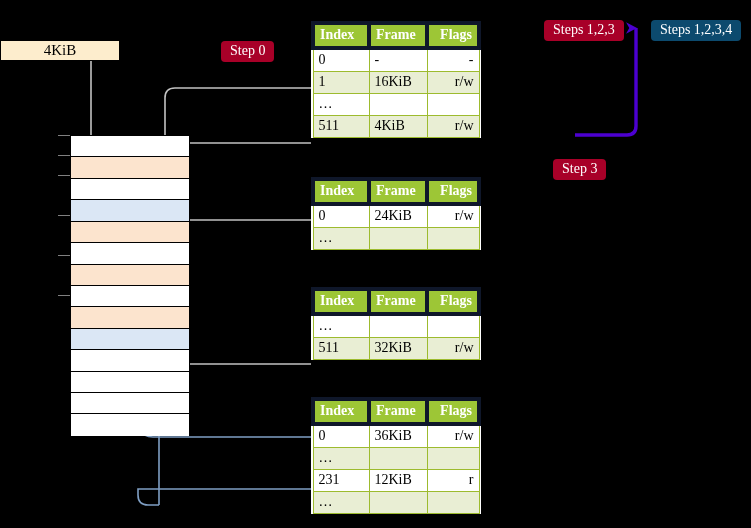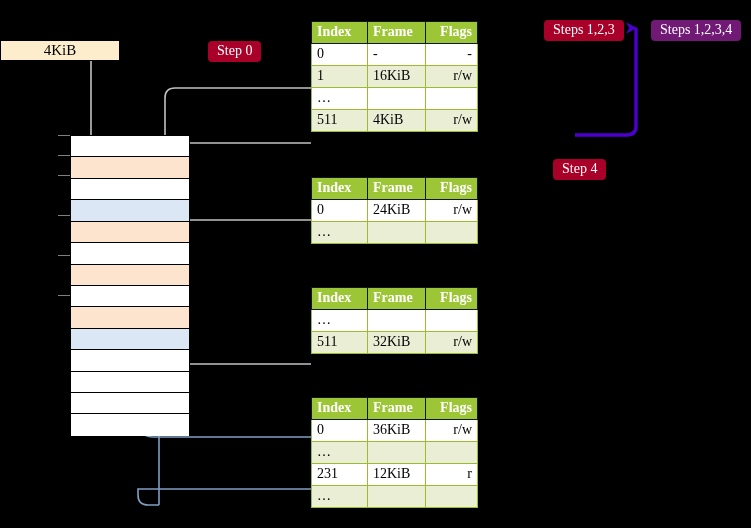--- a/index.html
+++ b/index.html
@@ -40,43 +40,43 @@
     font-size:15px;line-height:1;
   }
 
   
   .steplabel{
     position:absolute;padding:2px 9px 3px 9px;border-radius:4px;
     color:#ffffff;font-size:14px;line-height:1.15;white-space:nowrap;
     font-family:"Liberation Serif", serif;
   }
   .steplabel.crimson{background:#a80028;margin-left:32px;}
-  .steplabel.violet{background:#701a75;}
-
-  #step0{left:176px;top:41px;text-align:right;}
+  .steplabel.violet{background:#0c4a6e;}
+
+  #step0{left:189px;top:41px;text-align:right;}
   #steps123{left:512px;top:20px;}
   #steps1234{left:651px;top:20px;}
   #step4{left:521px;top:159px;}
 
   
   .ptable{
     position:absolute;border-collapse:collapse;
     background:#fff;font-size:14px;
     box-shadow:2px 2px 0 rgba(0,0,0,0.25);
   }
   .ptable th,.ptable td{
     border:1px solid #9dbb2e;
     padding:2px 5px 3px 5px;
     text-align:left;vertical-align:middle;
     height:17px;box-sizing:border-box;
     white-space:nowrap;
   }
   .ptable th{
     background:#9dc636;color:#ffffff;font-weight:bold;
-    border:1px solid #0f172a;
+    border:4px solid #0f172a;
   }
   .ptable td{color:#000;}
   .ptable tr.alt td{background:#e9eed4;}
   .ptable tr.plain td{background:#ffffff;}
   .ptable td.hl{background:#fbf79b;}
   .ptable .c-index{width:56px;}
   .ptable .c-frame{width:58px;}
   .ptable .c-flags{width:52px;text-align:right;}
 
   #tbl0{left:311px;top:21px;}
@@ -129,21 +129,21 @@
     <path d="M575,135 L627,135 Q636,135 636,126 L636,28" fill="none" stroke="#4c00d0" stroke-width="3.4" stroke-linejoin="round" marker-end="url(#ah-violet)"></path>
   </svg>
 
   <div id="kib-box">
     <span>4KiB</span>
   </div>
 
   <div id="step0" class="steplabel crimson">Step 0</div>
   <div id="steps123" class="steplabel crimson">Steps 1,2,3</div>
   <div id="steps1234" class="steplabel violet">Steps 1,2,3,4</div>
-  <div id="step4" class="steplabel crimson">Step 4</div>
+  <div id="step4" class="steplabel crimson">Step 3</div>
 
   <div id="mem-grid">
     <div class="vdiv"></div>
   <div class="mrow white"></div>
       <div class="mrow peach"></div>
       <div class="mrow white"></div>
       <div class="mrow blue"></div>
       <div class="mrow peach"></div>
       <div class="mrow white"></div>
       <div class="mrow peach"></div>

